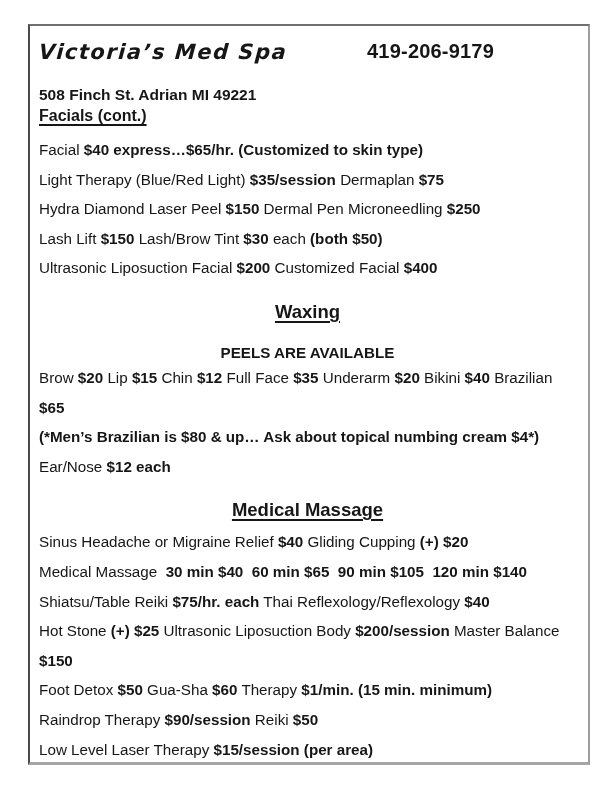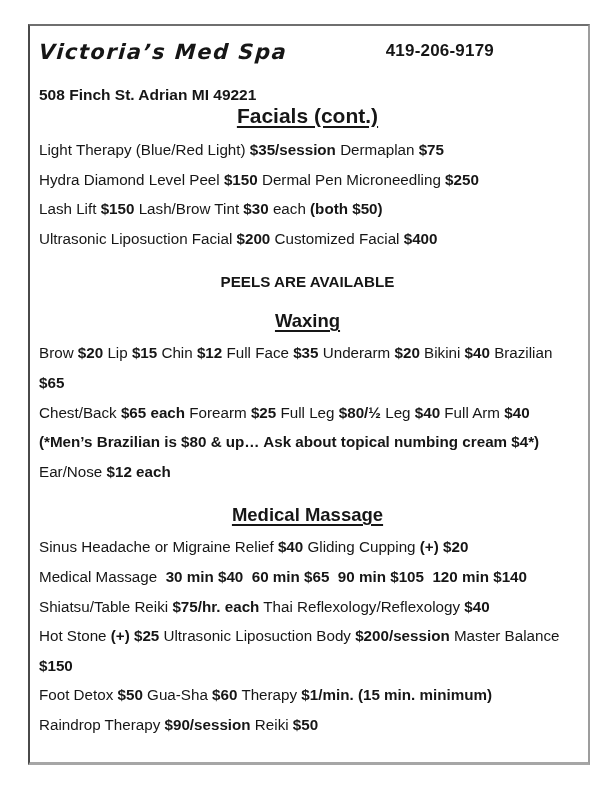--- a/index.html
+++ b/index.html
@@ -13,27 +13,27 @@
     box-sizing:border-box;
     border-style:solid;border-width:2px 2px 3px 2px;
     border-color:#6f6f6f #9d9d9d #a6a6a6 #4a4a4a;
     padding:13px 12px 0 9px;background:#ffffff;
   }
   .header-row{display:flex;align-items:flex-start;justify-content:space-between;padding-right:82px;}
   .spa-title{
     font-family:"DejaVu Sans",sans-serif;font-style:italic;font-weight:700;
     font-size:21px;letter-spacing:1.5px;line-height:26px;transform:skewX(-4deg);
   }
-  .phone{font-weight:700;font-size:17px;line-height:24px;letter-spacing:0.2px;}
+  .phone{font-weight:700;font-size:20px;line-height:24px;letter-spacing:0.2px;}
   .address{font-weight:700;font-size:15.5px;line-height:20px;margin-top:20px;}
   .line{white-space:pre-wrap;}
   .item{font-size:15.2px;line-height:29.6px;}
   .item .b{font-weight:700;}
   .heading-sub{
-    text-align:center;font-weight:700;font-size:21px;line-height:20px;
+    font-weight:700;font-size:16px;line-height:20px;
     text-decoration:underline;text-decoration-thickness:1.5px;text-underline-offset:3px;
     margin:1px 0 9px 0;
   }
   .heading{
     text-align:center;font-weight:700;font-size:18.5px;line-height:24px;
     text-decoration:underline;text-decoration-thickness:2px;text-underline-offset:3px;
     margin:17px 0 5px 0;
   }
   .note{text-align:center;font-weight:700;font-size:15.2px;line-height:20px;margin:19px 0 0 0;}
   .gap-after-note{margin-top:17px;}
@@ -43,32 +43,33 @@
 
 <div class="sheet">
   <div class="header-row">
     <div class="spa-title">Victoria’s Med Spa</div>
     <div class="phone">419-206-9179</div>
   </div>
   <div class="address">508 Finch St. Adrian MI 49221</div>
 
   <div>
       <div class="line heading-sub">Facials (cont.)</div>
+      <div class="line item"><span>Facial </span><span class="b">$40 express…$65/hr. (Customized to skin type)</span></div>
       <div class="line item"><span>Light Therapy (Blue/Red Light) </span><span class="b">$35/session</span><span> Dermaplan </span><span class="b">$75</span></div>
-      <div class="line item"><span>Hydra Diamond Level Peel </span><span class="b">$150</span><span> Dermal Pen Microneedling </span><span class="b">$250</span></div>
+      <div class="line item"><span>Hydra Diamond Laser Peel </span><span class="b">$150</span><span> Dermal Pen Microneedling </span><span class="b">$250</span></div>
       <div class="line item"><span>Lash Lift </span><span class="b">$150</span><span> Lash/Brow Tint </span><span class="b">$30</span><span> each </span><span class="b">(both $50)</span></div>
       <div class="line item"><span>Ultrasonic Liposuction Facial </span><span class="b">$200</span><span> Customized Facial </span><span class="b">$400</span></div>
+      <div class="line heading gap-after-note">Waxing</div>
       <div class="line note">PEELS ARE AVAILABLE</div>
-      <div class="line heading gap-after-note">Waxing</div>
       <div class="line item"><span>Brow </span><span class="b">$20</span><span> Lip </span><span class="b">$15</span><span> Chin </span><span class="b">$12</span><span> Full Face </span><span class="b">$35</span><span> Underarm </span><span class="b">$20</span><span> Bikini </span><span class="b">$40</span><span> Brazilian </span><span class="b">$65</span></div>
-      <div class="line item"><span>Chest/Back </span><span class="b">$65 each</span><span> Forearm </span><span class="b">$25</span><span> Full Leg </span><span class="b">$80/½</span><span> Leg </span><span class="b">$40</span><span> Full Arm </span><span class="b">$40</span></div>
       <div class="line item"><span class="b">(*Men’s Brazilian is $80 &amp; up… Ask about topical numbing cream $4*)</span></div>
       <div class="line item"><span>Ear/Nose </span><span class="b">$12 each</span></div>
       <div class="line heading">Medical Massage</div>
       <div class="line item"><span>Sinus Headache or Migraine Relief </span><span class="b">$40</span><span> Gliding Cupping </span><span class="b">(+) $20</span></div>
       <div class="line item"><span>Medical Massage  </span><span class="b">30 min $40  60 min $65  90 min $105  120 min $140</span></div>
       <div class="line item"><span>Shiatsu/Table Reiki </span><span class="b">$75/hr. each</span><span> Thai Reflexology/Reflexology </span><span class="b">$40</span></div>
       <div class="line item"><span>Hot Stone </span><span class="b">(+) $25</span><span> Ultrasonic Liposuction Body </span><span class="b">$200/session</span><span> Master Balance </span><span class="b">$150</span></div>
       <div class="line item"><span>Foot Detox </span><span class="b">$50</span><span> Gua-Sha </span><span class="b">$60</span><span> Therapy </span><span class="b">$1/min. (15 min. minimum)</span></div>
       <div class="line item"><span>Raindrop Therapy </span><span class="b">$90/session</span><span> Reiki </span><span class="b">$50</span></div>
+      <div class="line item"><span>Low Level Laser Therapy </span><span class="b">$15/session (per area)</span></div>
     </div>
 
 </div>
 
 </body></html>

